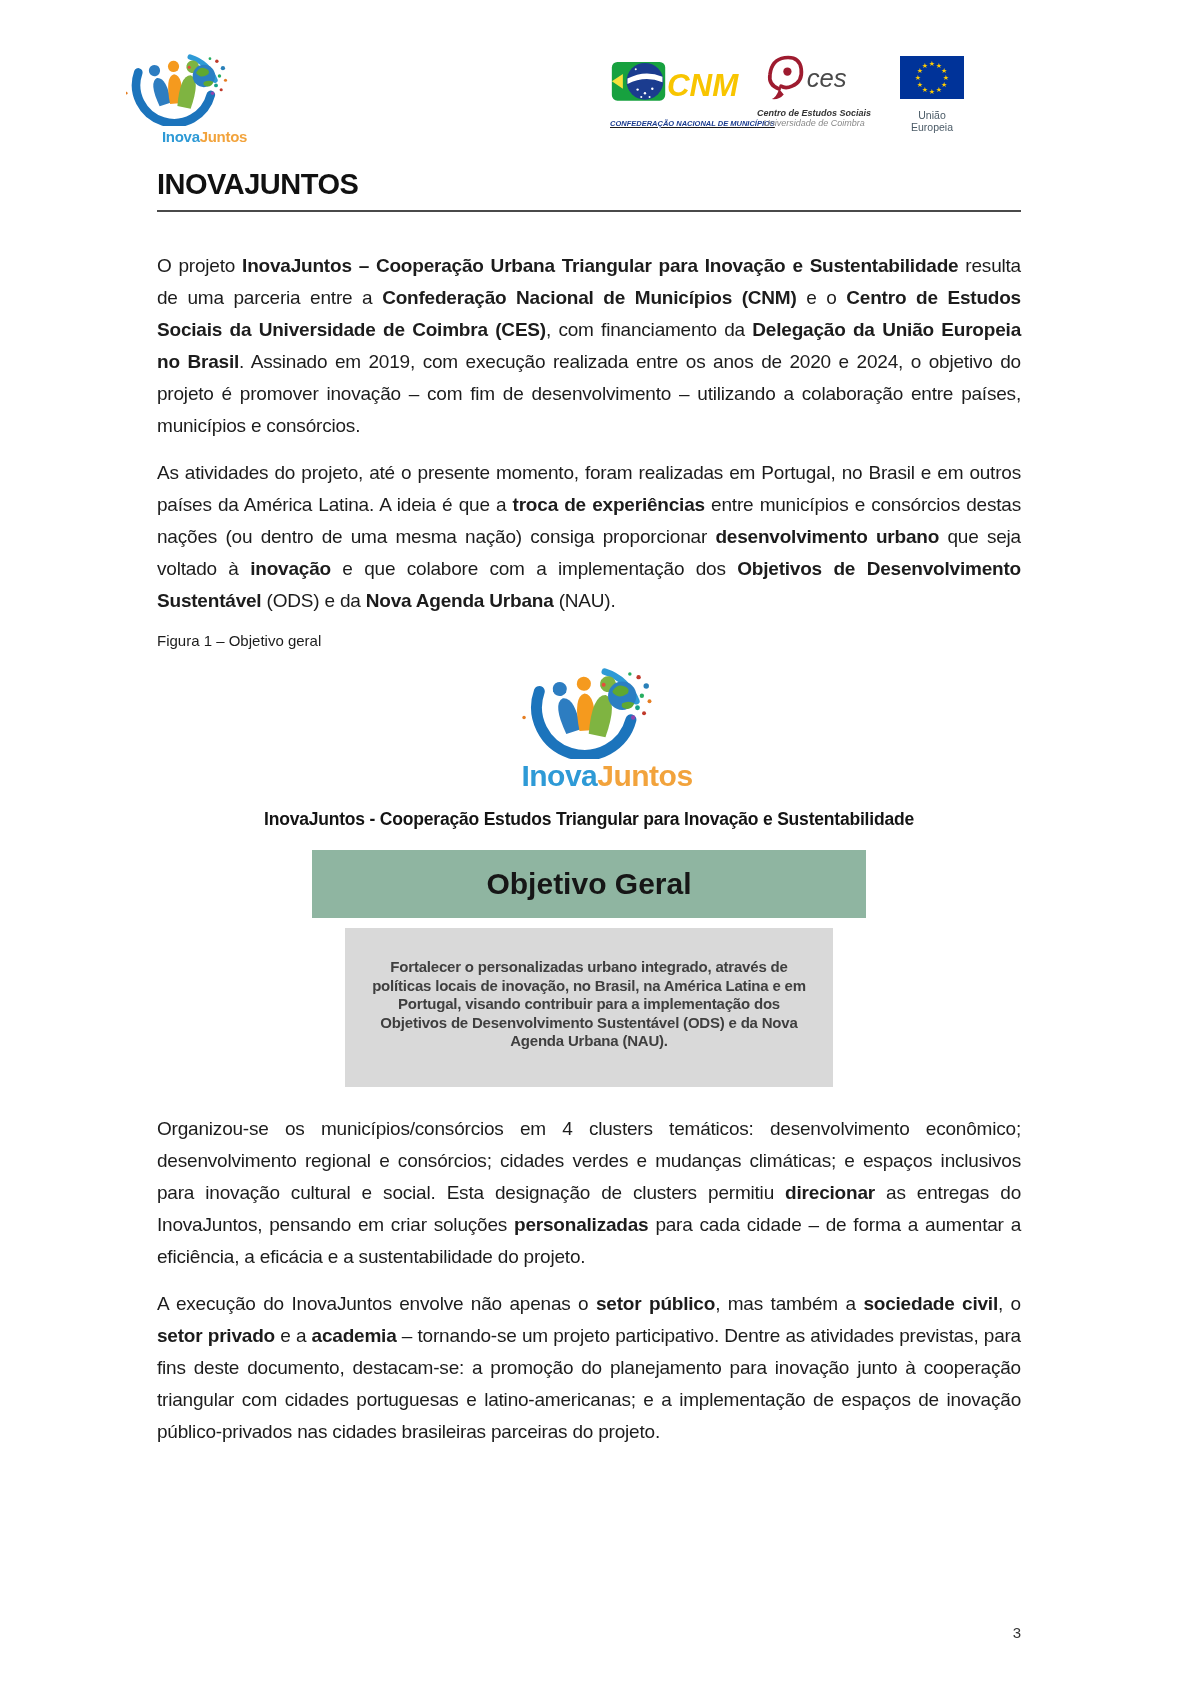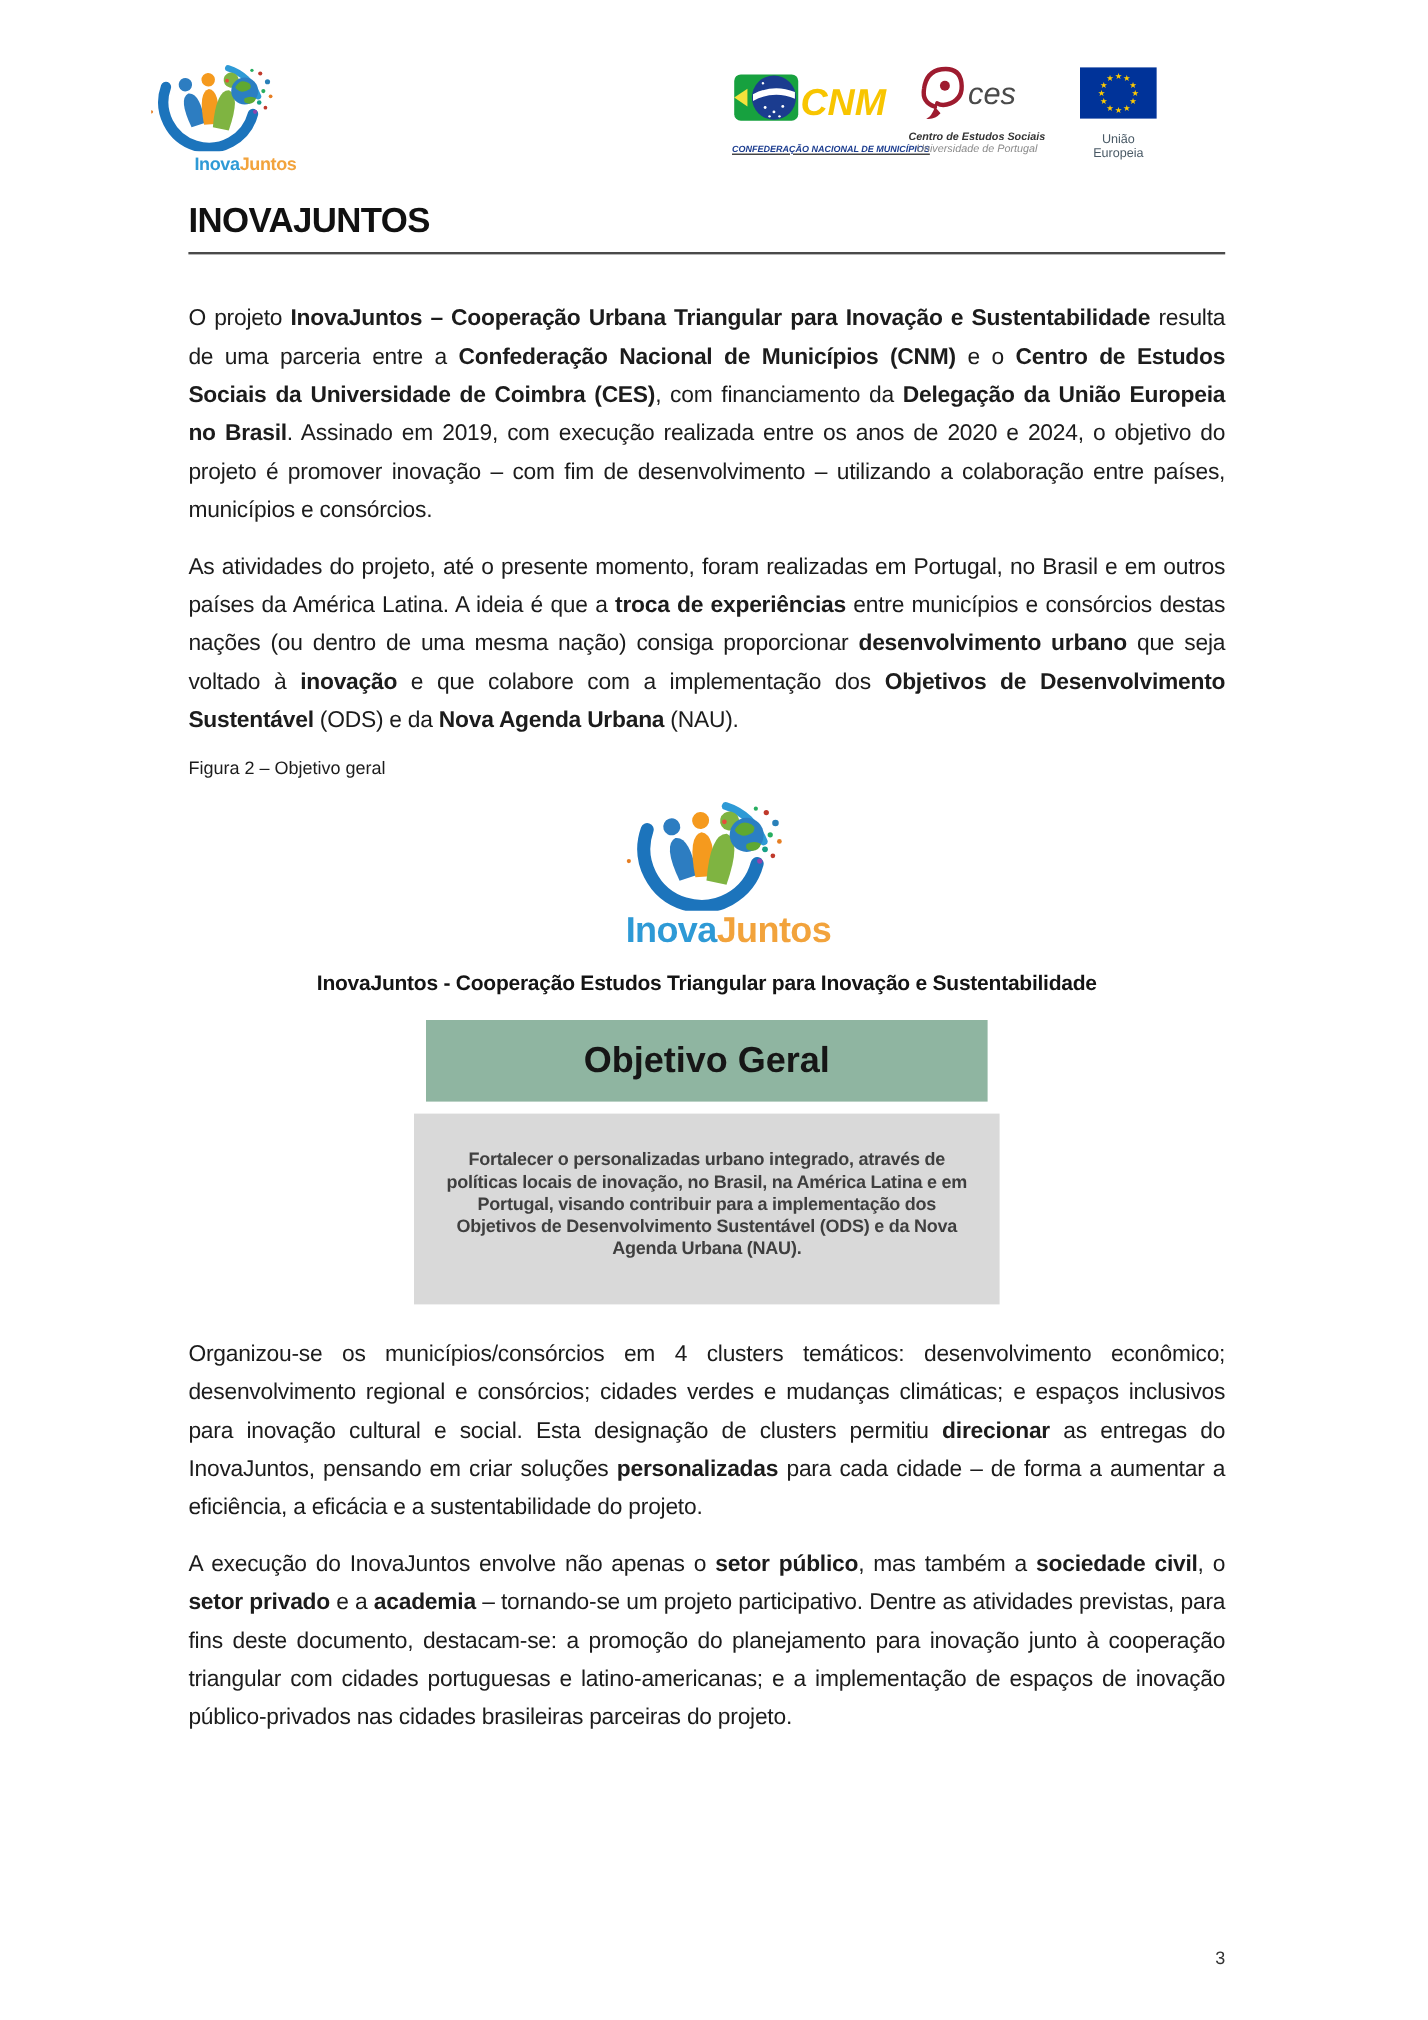--- a/index.html
+++ b/index.html
@@ -32,21 +32,21 @@
     margin-bottom:15px; color:#1c1c1c;
   }
   p.body-par .b { font-weight:bold; }
   .fig-caption { font-size:15px; color:#1c1c1c; margin:4px 0 0 0; }
   
   .figure { text-align:center; margin-top:14px; }
   .figure .big-logo svg { display:block; margin:0 auto; }
   .figure .wordmark { font-size:30px; font-weight:bold; letter-spacing:-0.5px; margin-top:0px; }
   .fig-subtitle { font-size:17.5px; font-weight:bold; letter-spacing:-0.2px; color:#141414; margin-top:16px; }
   .green-box {
-    width:468px; height:68px; margin:20px auto 0 auto; background:#8FB5A1;
+    width:554px; height:68px; margin:20px auto 0 auto; background:#8FB5A1;
     display:flex; align-items:center; justify-content:center;
     font-size:30px; font-weight:bold; color:#161616; letter-spacing:0px;
   }
   .gray-box {
     width:488px; margin:10px auto 0 auto; background:#D9D9D9;
     padding:30px 26px 36px 26px; font-size:15px; font-weight:bold; color:#3f3f3f;
     line-height:18.5px; text-align:center; letter-spacing:-0.2px;
   }
   .after-figure { margin-top:26px; }
   
@@ -116,21 +116,21 @@
   </div>
 
   <div class="hdr-logo logo-ces">
     <svg width="110" height="50" viewBox="0 0 120 54" aria-hidden="true">
       <path d="M22,40 Q10,36 12,24 Q14,8 28,6 Q44,4 46,18 Q48,32 36,37 Q29,40 24,37" fill="none" stroke="#9E1B2F" stroke-width="4" stroke-linecap="round"></path>
       <circle cx="31" cy="21" r="4.5" fill="#9E1B2F"></circle>
       <path d="M22,40 q-3,9 -8,11 q8,1 13,-5 Z" fill="#9E1B2F"></path>
       <text x="52" y="38" font-family="Liberation Sans, sans-serif" font-size="28" fill="#4a4a4a">ces</text>
     </svg>
     <div class="ces-caption1">Centro de Estudos Sociais</div>
-    <div class="ces-caption2">Universidade de Portugal</div>
+    <div class="ces-caption2">Universidade de Coimbra</div>
   </div>
 
   <div class="hdr-logo logo-eu">
     <svg width="64" height="43" viewBox="0 0 64 43" aria-hidden="true">
       <rect x="0" y="0" width="64" height="43" fill="#003399"></rect>
       <g fill="#FFCC00" font-family="DejaVu Sans, sans-serif" font-size="7" text-anchor="middle">
         <text x="32" y="10">★</text>
           <text x="39" y="11.9">★</text>
         <text x="44.1" y="17">★</text>
           <text x="46" y="24">★</text>
@@ -148,21 +148,21 @@
   </div>
 
   <div class="column">
 
     <h1 class="doc-title">INOVAJUNTOS</h1>
 
     <p class="body-par"><span>O projeto </span><span class="b">InovaJuntos – Cooperação Urbana Triangular para Inovação e Sustentabilidade</span><span> resulta de uma parceria entre a </span><span class="b">Confederação Nacional de Municípios (CNM)</span><span> e o </span><span class="b">Centro de Estudos Sociais da Universidade de Coimbra (CES)</span><span>, com financiamento da </span><span class="b">Delegação da União Europeia no Brasil</span><span>. Assinado em 2019, com execução realizada entre os anos de 2020 e 2024, o objetivo do projeto é promover inovação – com fim de desenvolvimento – utilizando a colaboração entre países, municípios e consórcios.</span></p>
 
     <p class="body-par"><span>As atividades do projeto, até o presente momento, foram realizadas em Portugal, no Brasil e em outros países da América Latina. A ideia é que a </span><span class="b">troca de experiências</span><span> entre municípios e consórcios destas nações (ou dentro de uma mesma nação) consiga proporcionar </span><span class="b">desenvolvimento urbano</span><span> que seja voltado à </span><span class="b">inovação</span><span> e que colabore com a implementação dos </span><span class="b">Objetivos de Desenvolvimento Sustentável</span><span> (ODS) e da </span><span class="b">Nova Agenda Urbana</span><span> (NAU).</span></p>
 
-    <div class="fig-caption">Figura 2 – Objetivo geral</div>
+    <div class="fig-caption">Figura 1 – Objetivo geral</div>
 
     <div class="figure">
       <div class="big-logo">
         <svg width="175" height="96" viewBox="0 0 120 88" aria-hidden="true">
           <use href="#ijicon"></use>
         </svg>
         <div class="wordmark"><span class="inova">Inova</span><span class="juntos">Juntos</span></div>
       </div>
       <div class="fig-subtitle">InovaJuntos - Cooperação Estudos Triangular para Inovação e Sustentabilidade</div>
       <div class="green-box">Objetivo Geral</div>

